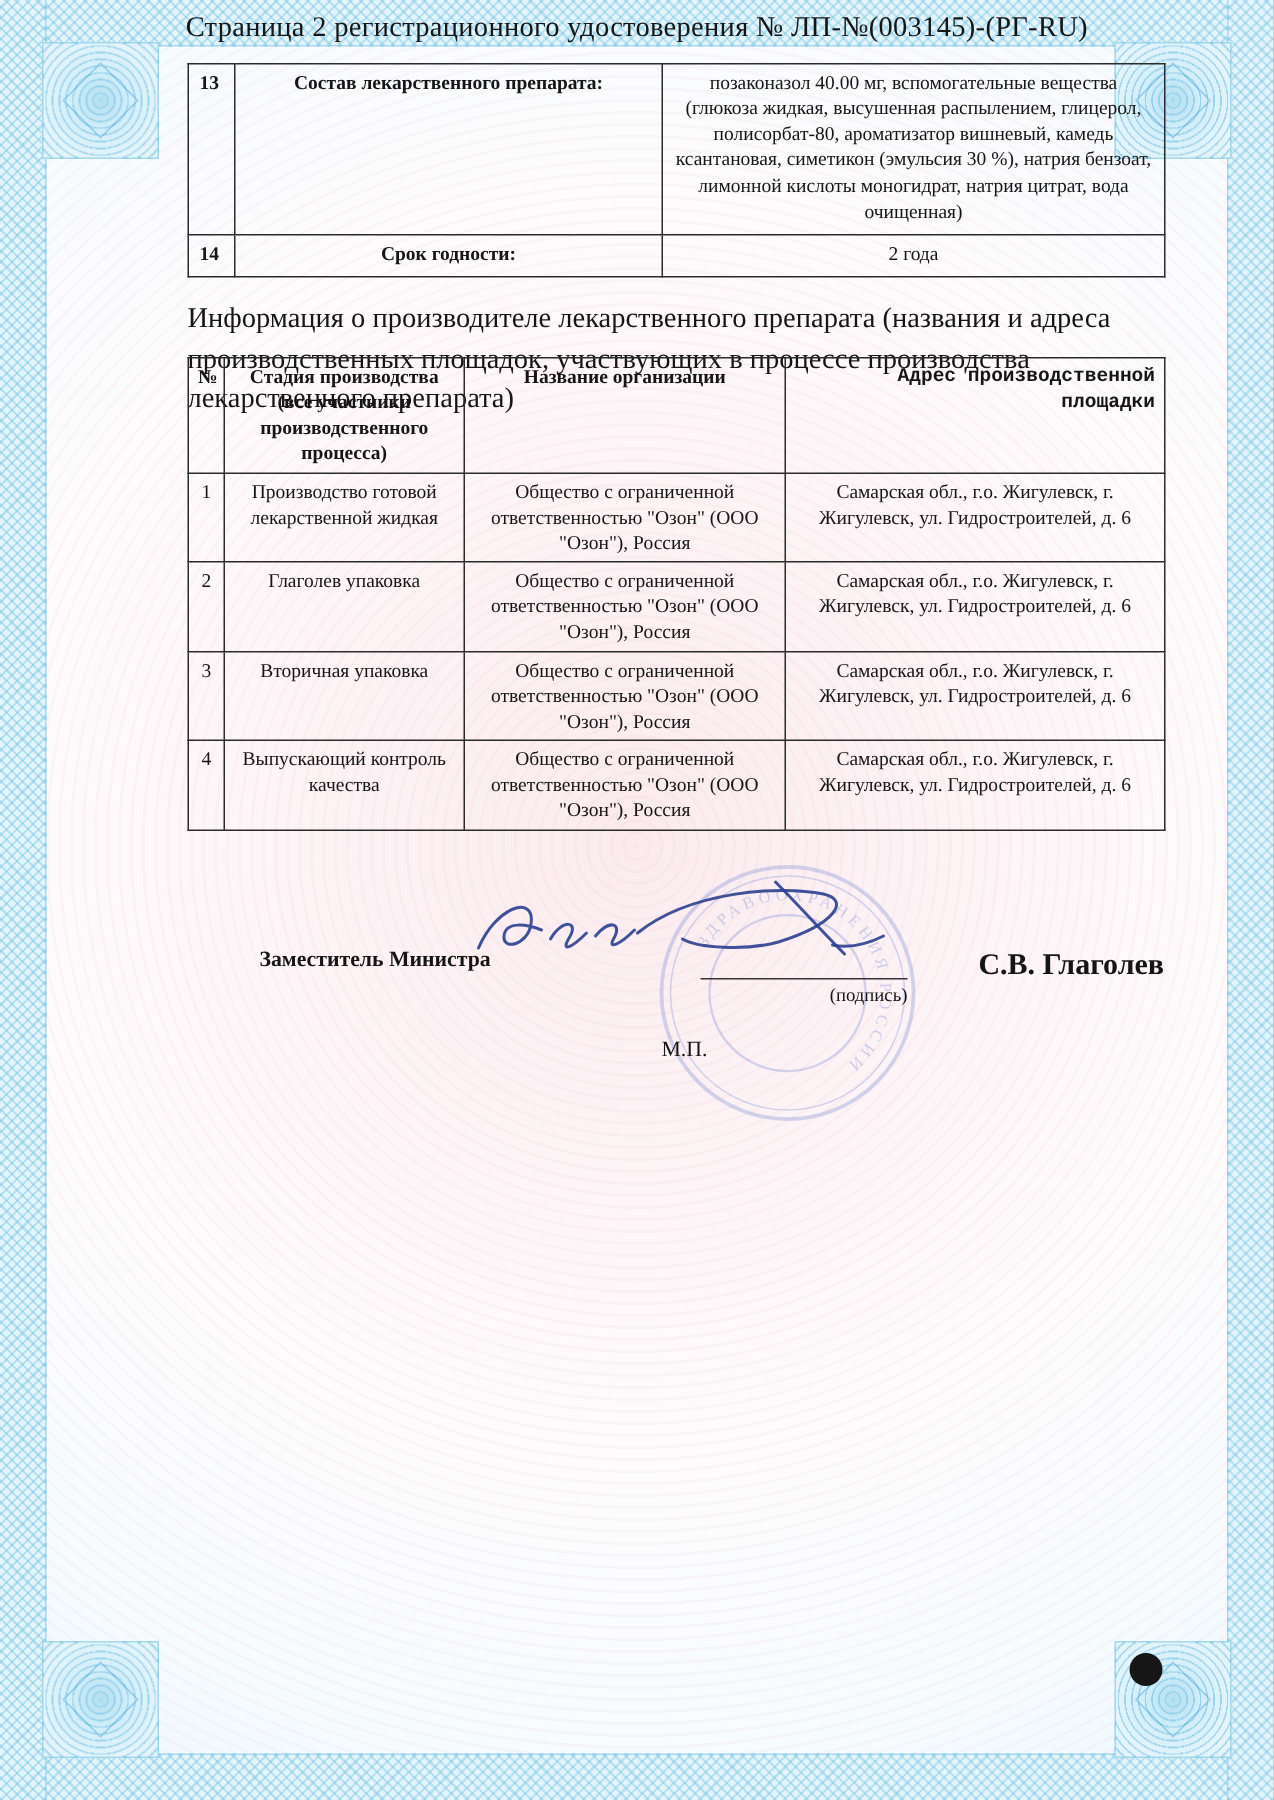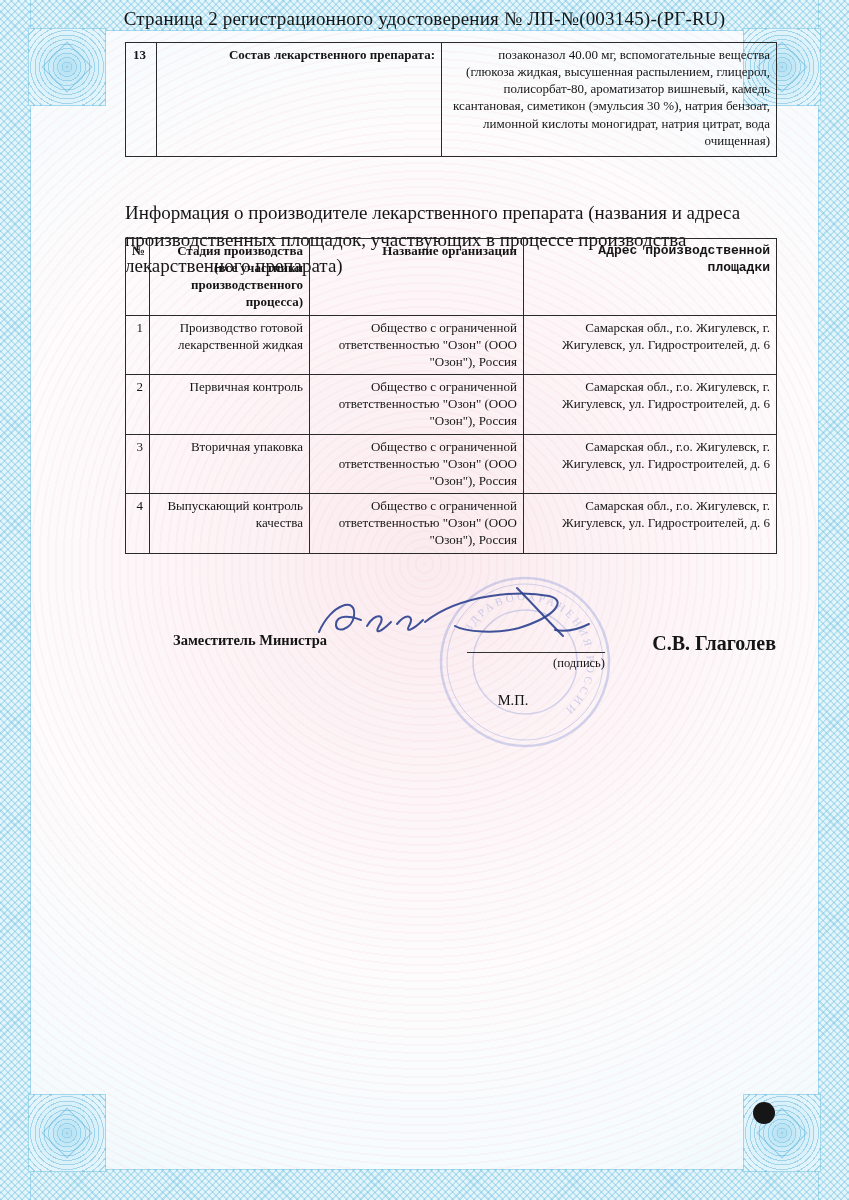--- a/index.html
+++ b/index.html
@@ -56,21 +56,21 @@
   .content{position:relative;z-index:4;}
 
   .doc-header{
     position:absolute;left:0;top:8px;width:100%;
     text-align:center;font-size:19px;letter-spacing:.2px;
   }
 
   .block{position:absolute;left:125px;width:651px;}
 
   table{border-collapse:collapse;table-layout:fixed;width:651px;font-size:13px;line-height:1.32;}
-  td,th{border:1px solid #2a2a2a;vertical-align:top;padding:3px 6px 4px 6px;text-align:right;font-weight:normal;}
+  td,th{border:1px solid #2a2a2a;vertical-align:top;padding:3px 6px 4px 6px;text-align:center;font-weight:normal;}
   .b{font-weight:bold;}
   .ctr{text-align:center;}
 
   .t1{top:42px;}
   .t1 td.num{text-align:left;padding-left:7px;font-weight:bold;}
   .t1 .row13 td{height:106px;}
   .t1 .row14 td{height:20px;}
 
   .intro{
     top:200px;text-align:left;font-size:19px;line-height:1.4;
@@ -81,21 +81,21 @@
   .t2 tbody td{height:50px;}
   .t2 .addr-h{text-align:right;font-family:Liberation Mono, monospace;}
 
   .footer{position:absolute;left:125px;top:600px;width:651px;height:180px;}
   .stamp{position:absolute;left:300px;top:-38px;width:200px;height:200px;opacity:.75;}
   .signature{position:absolute;left:180px;top:-18px;width:300px;height:78px;}
   .post-title{position:absolute;left:0;top:32px;font-size:14.5px;font-weight:bold;margin-left:48px;}
   .signer-name{position:absolute;right:0;top:32px;font-size:20px;font-weight:bold;}
   .sig-line{position:absolute;left:342px;top:52px;width:138px;border-bottom:1px solid #333;}
   .sig-caption{position:absolute;left:342px;top:56px;width:138px;text-align:right;font-size:12.5px;}
-  .mp{position:absolute;left:288px;top:92px;width:200px;text-align:center;font-size:14.5px;}
+  .mp{position:absolute;left:316px;top:92px;width:200px;font-size:14.5px;}
 </style>
 </head>
 <body>
 
 <div class="page">
 
   <div class="band band-top"></div>
   <div class="band band-bottom"></div>
   <div class="band band-left"></div>
   <div class="band band-right"></div>
@@ -114,20 +114,25 @@
           <col style="width:31px">
           <col style="width:285px">
           <col style="width:335px">
         </colgroup>
       <tbody>
         <tr class="row13">
           <td class="num">13</td>
           <td class="b">Состав лекарственного препарата:</td>
           <td>позаконазол 40.00 мг, вспомогательные вещества (глюкоза жидкая, высушенная распылением, глицерол, полисорбат-80, ароматизатор вишневый, камедь ксантановая, симетикон (эмульсия 30 %), натрия бензоат, лимонной кислоты моногидрат, натрия цитрат, вода очищенная)</td>
         </tr>
+        <tr class="row14">
+          <td class="num">14</td>
+          <td class="b">Срок годности:</td>
+          <td class="ctr">2 года</td>
+        </tr>
       </tbody>
     </table>
 
     <div class="block intro">Информация о производителе лекарственного препарата (названия и адреса производственных площадок, участвующих в процессе производства лекарственного препарата)</div>
 
     <table class="block t2">
       <colgroup>
           <col style="width:24px">
           <col style="width:160px">
           <col style="width:214px">
@@ -143,21 +148,21 @@
       </thead>
       <tbody>
         <tr>
           <td>1</td>
           <td>Производство готовой лекарственной жидкая</td>
           <td>Общество с ограниченной ответственностью "Озон" (ООО "Озон"), Россия</td>
           <td>Самарская обл., г.о. Жигулевск, г. Жигулевск, ул. Гидростроителей, д. 6</td>
         </tr>
         <tr>
           <td>2</td>
-          <td>Первичная контроль</td>
+          <td>Глаголев упаковка</td>
           <td>Общество с ограниченной ответственностью "Озон" (ООО "Озон"), Россия</td>
           <td>Самарская обл., г.о. Жигулевск, г. Жигулевск, ул. Гидростроителей, д. 6</td>
         </tr>
         <tr>
           <td>3</td>
           <td>Вторичная упаковка</td>
           <td>Общество с ограниченной ответственностью "Озон" (ООО "Озон"), Россия</td>
           <td>Самарская обл., г.о. Жигулевск, г. Жигулевск, ул. Гидростроителей, д. 6</td>
         </tr>
         <tr>

